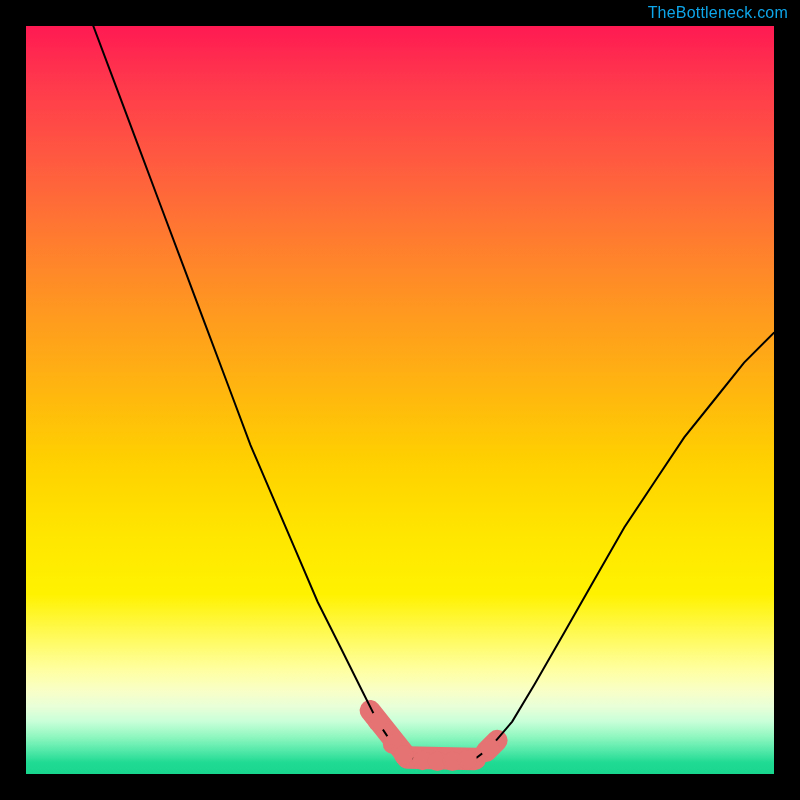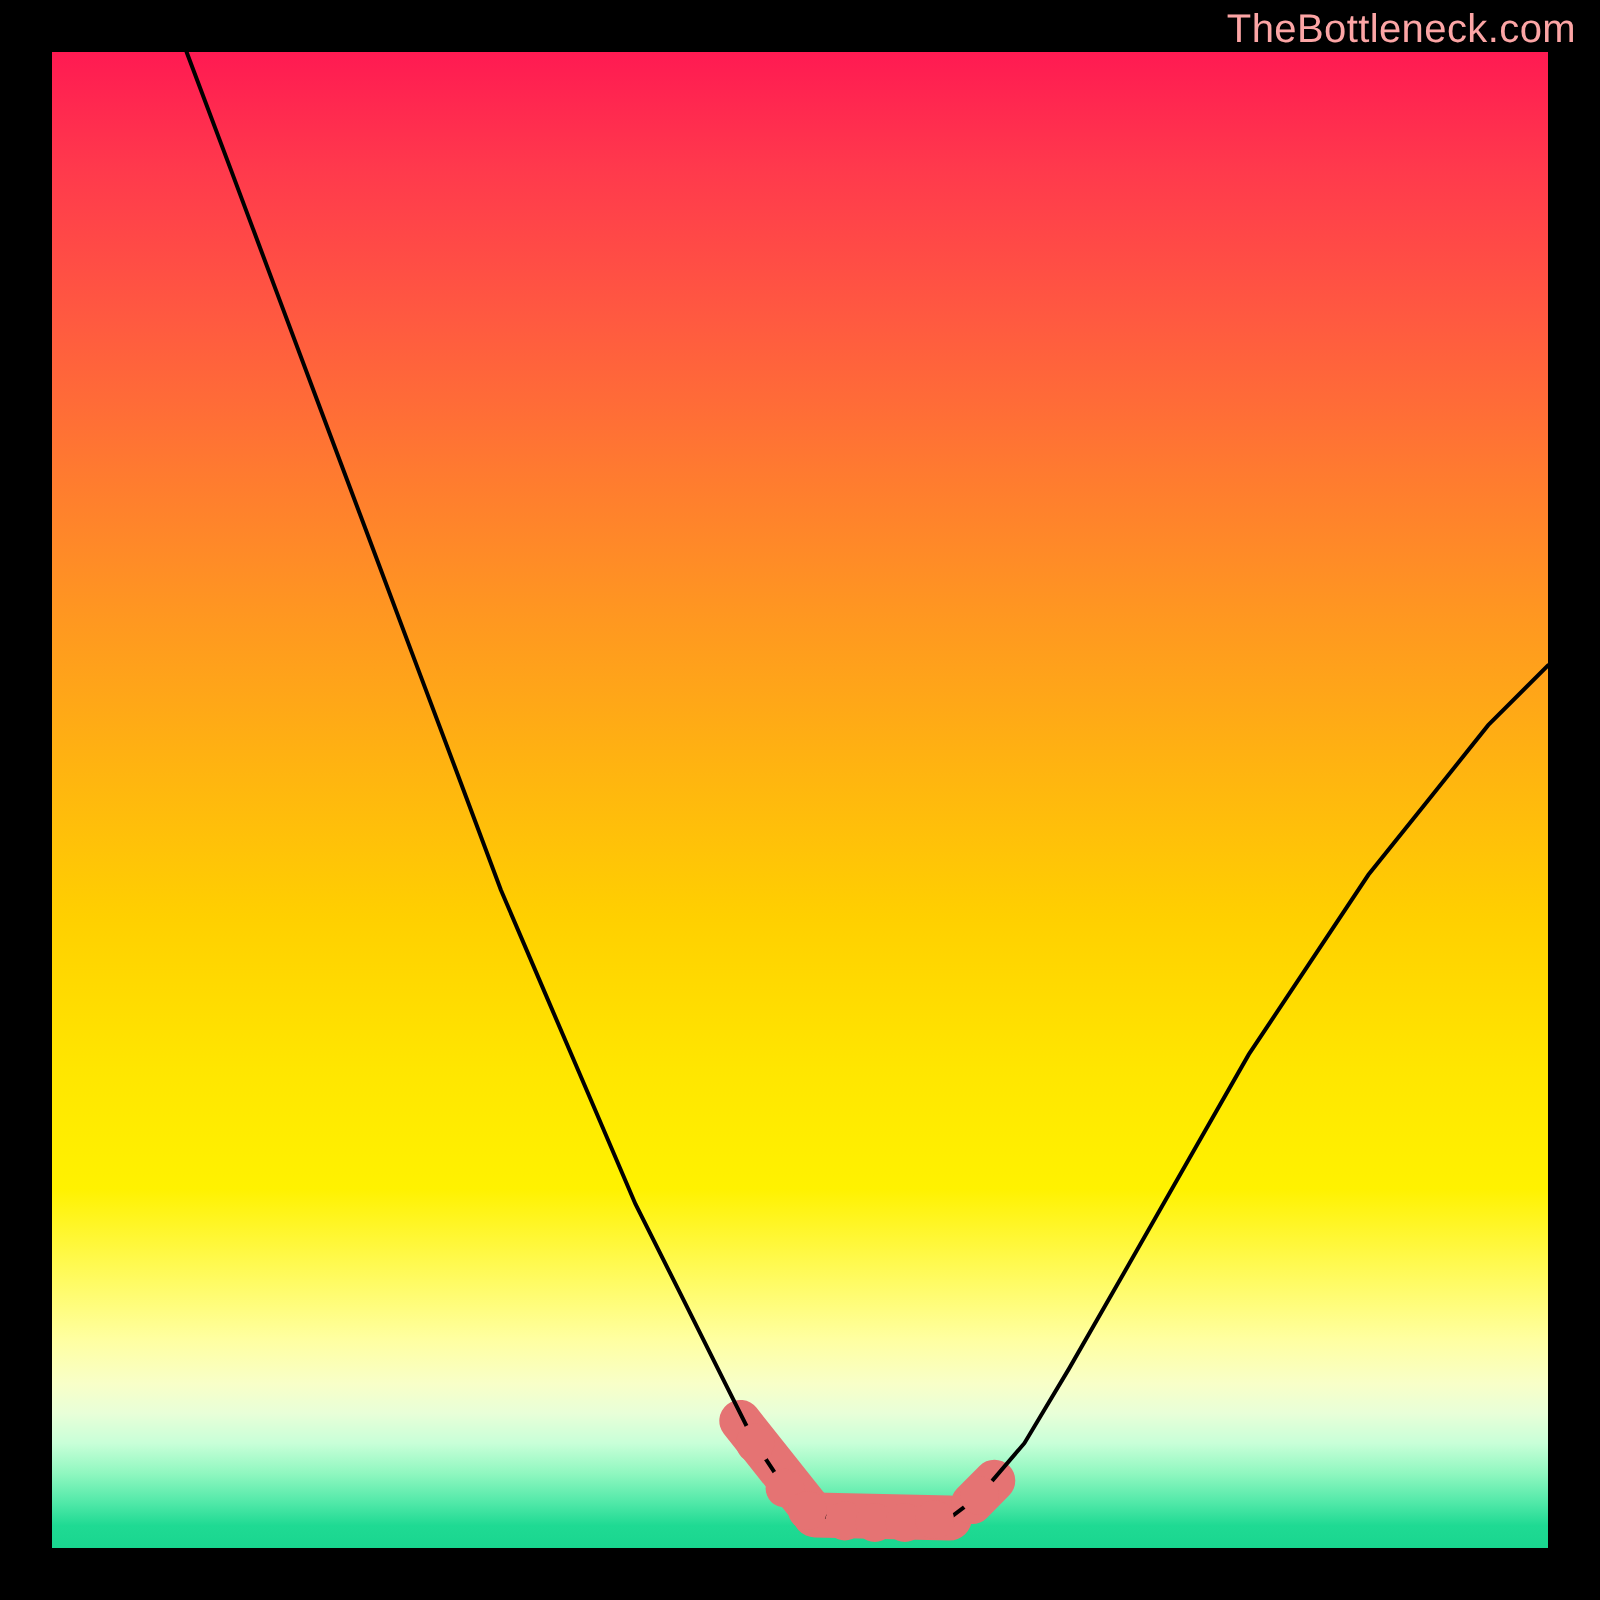--- a/index.html
+++ b/index.html
@@ -46,22 +46,22 @@
       #90f7c0 95%,
       #50e8a8 97%,
       #1fda93 98.5%,
       #19d68f 100%
     );
   }
   .watermark {
     position: absolute;
     top: 4px;
     right: 12px;
-    color: #fca5a5;
-    font-size: 20px;
+    color: #0ea5e9;
+    font-size: 16px;
     font-weight: 500;
     letter-spacing: 0.2px;
     z-index: 5;
   }
   svg.curve {
     position: absolute;
     inset: 0;
     z-index: 3;
   }
 </style>

